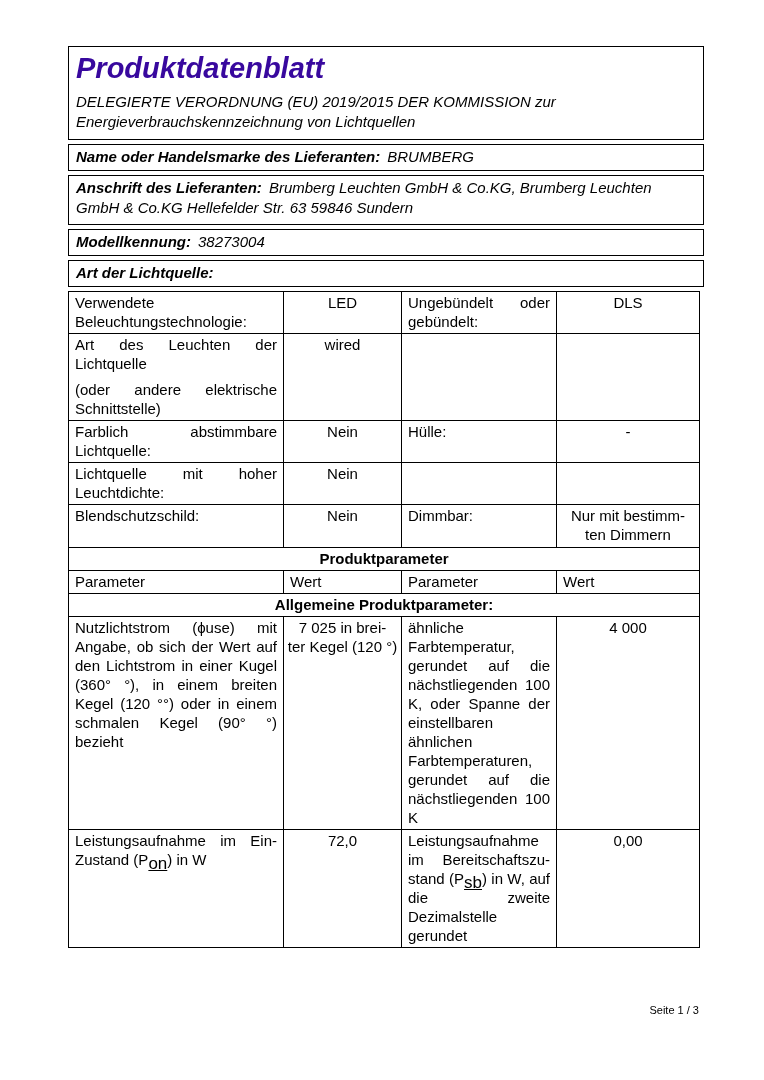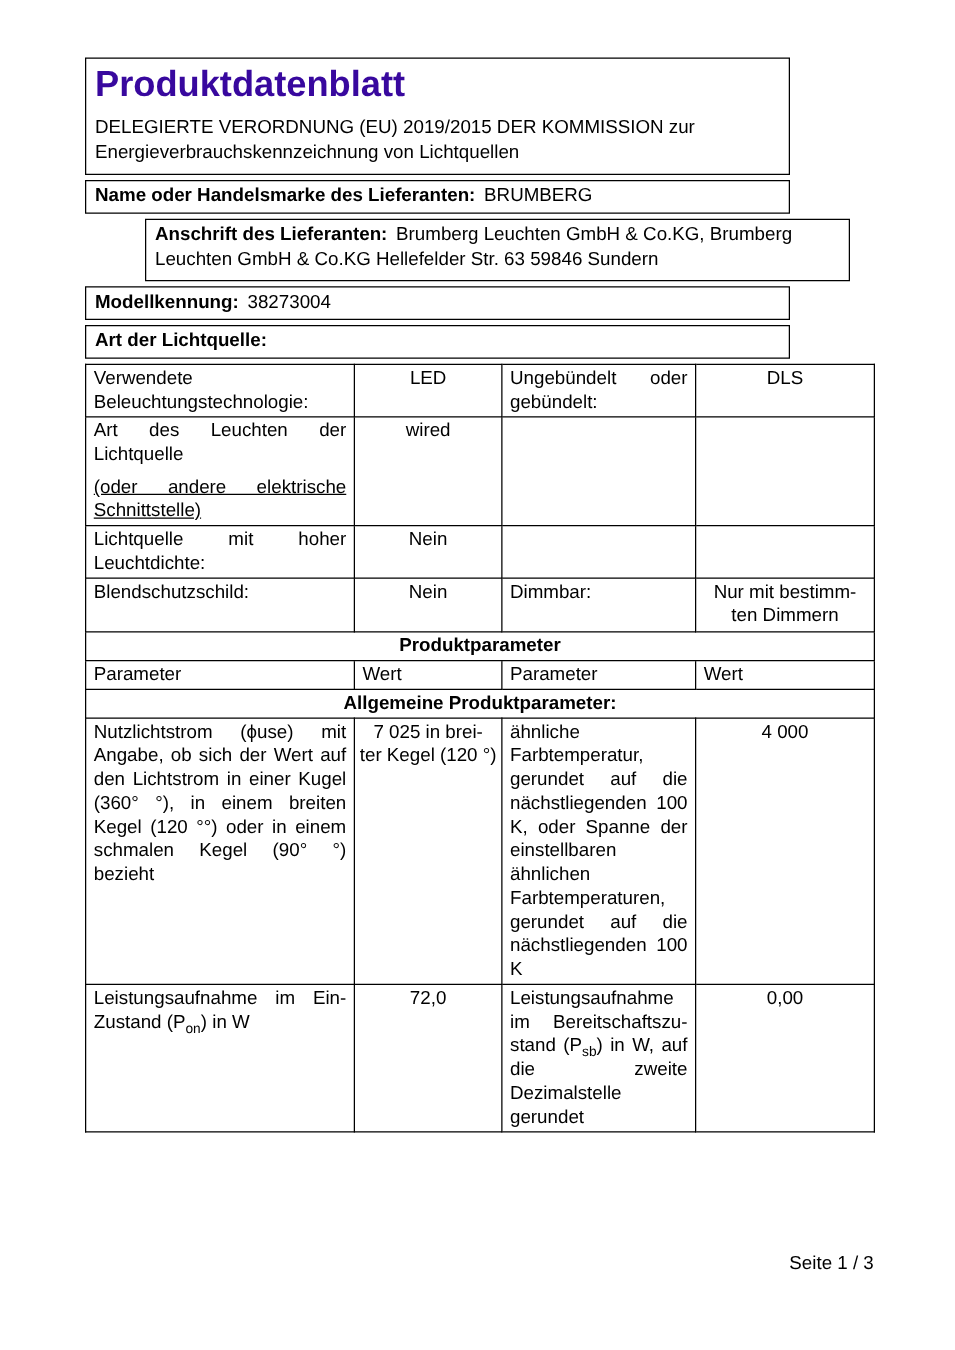--- a/index.html
+++ b/index.html
@@ -8,53 +8,54 @@
     width: 764px; height: 1080px; position: relative;
     font-family: "Liberation Sans", sans-serif;
     font-size: 15px; color: #000;
   }
   .content { position: absolute; left: 68px; top: 46px; width: 631px; }
   .box {
     border: 1.5px solid #000;
     margin-bottom: 4px;
     padding: 2px 7px 3px 7px;
     line-height: 20px;
-    width: 564px;
+    width: 636px;
+    font-style: italic;
   }
   .box-title { padding: 4px 7px 7px 7px; }
   h1 {
     font-size: 29px; line-height: 34px; font-weight: 700;
     margin: 0 0 7px 0; color: #38089E;
   }
   .subtitle { white-space: pre-line; line-height: 20px; }
   .label { font-weight: 700; }
   .value { margin-left: 7px; }
   .name-box  { min-height: 27px; }
-  .addr-box  { min-height: 50px; margin-left: 48px; }
+  .addr-box  { min-height: 50px; }
   .model-box { min-height: 26px; }
   .type-box  { min-height: 25px; }
 
   table.params { border-collapse: collapse; table-layout: fixed; width: 631px; }
   table.params td {
     border: 1.5px solid #000;
     vertical-align: top;
     padding: 1px 6px 2px 6px;
     line-height: 19px;
     overflow-wrap: break-word;
   }
   td.p { text-align: justify; }
   td.v { text-align: center; white-space: pre-line; padding: 1px 3px 2px 3px !important; }
   td.head { text-align: center; font-weight: 700; }
   td.ch { text-align: left; }
-  .note { margin-top: 7px; text-decoration: underline; }
-  sub { font-size: 11px; line-height: 0; }
+  .note { margin-top: 7px; }
+  sub { font-size: 17px; line-height: 0; text-decoration: underline; }
 
   .footer {
     position: absolute; left: 68px; top: 1003px; width: 631px;
-    text-align: right; font-size: 15px; line-height: 15px;
+    text-align: right; font-size: 11px; line-height: 15px;
   }
 </style>
 </head>
 <body>
 
 <div class="content">
 
   <div class="box box-title">
     <h1 style="color: rgb(56, 8, 158);">Produktdatenblatt</h1>
     <div class="subtitle">DELEGIERTE VERORDNUNG (EU) 2019/2015 DER KOMMISSION zur
@@ -97,20 +98,26 @@
       <td class="p">
         <div>Art des Leuchten der Lichtquelle</div>
         <div class="note">(oder andere elektrische Schnittstelle)</div>
       </td>
       <td class="v">wired</td>
       <td class="p"></td>
       <td class="v"></td>
     </tr>
 
 
+    <tr style="height:40px">
+      <td class="p">Farblich abstimmbare Lichtquelle:</td>
+      <td class="v">Nein</td>
+      <td class="p">Hülle:</td>
+      <td class="v">-</td>
+    </tr>
 
     <tr style="height:40px">
       <td class="p">Lichtquelle mit hoher Leuchtdichte:</td>
       <td class="v">Nein</td>
       <td class="p"></td>
       <td class="v"></td>
     </tr>
 
     <tr style="height:43px">
       <td class="p">Blendschutzschild:</td>

